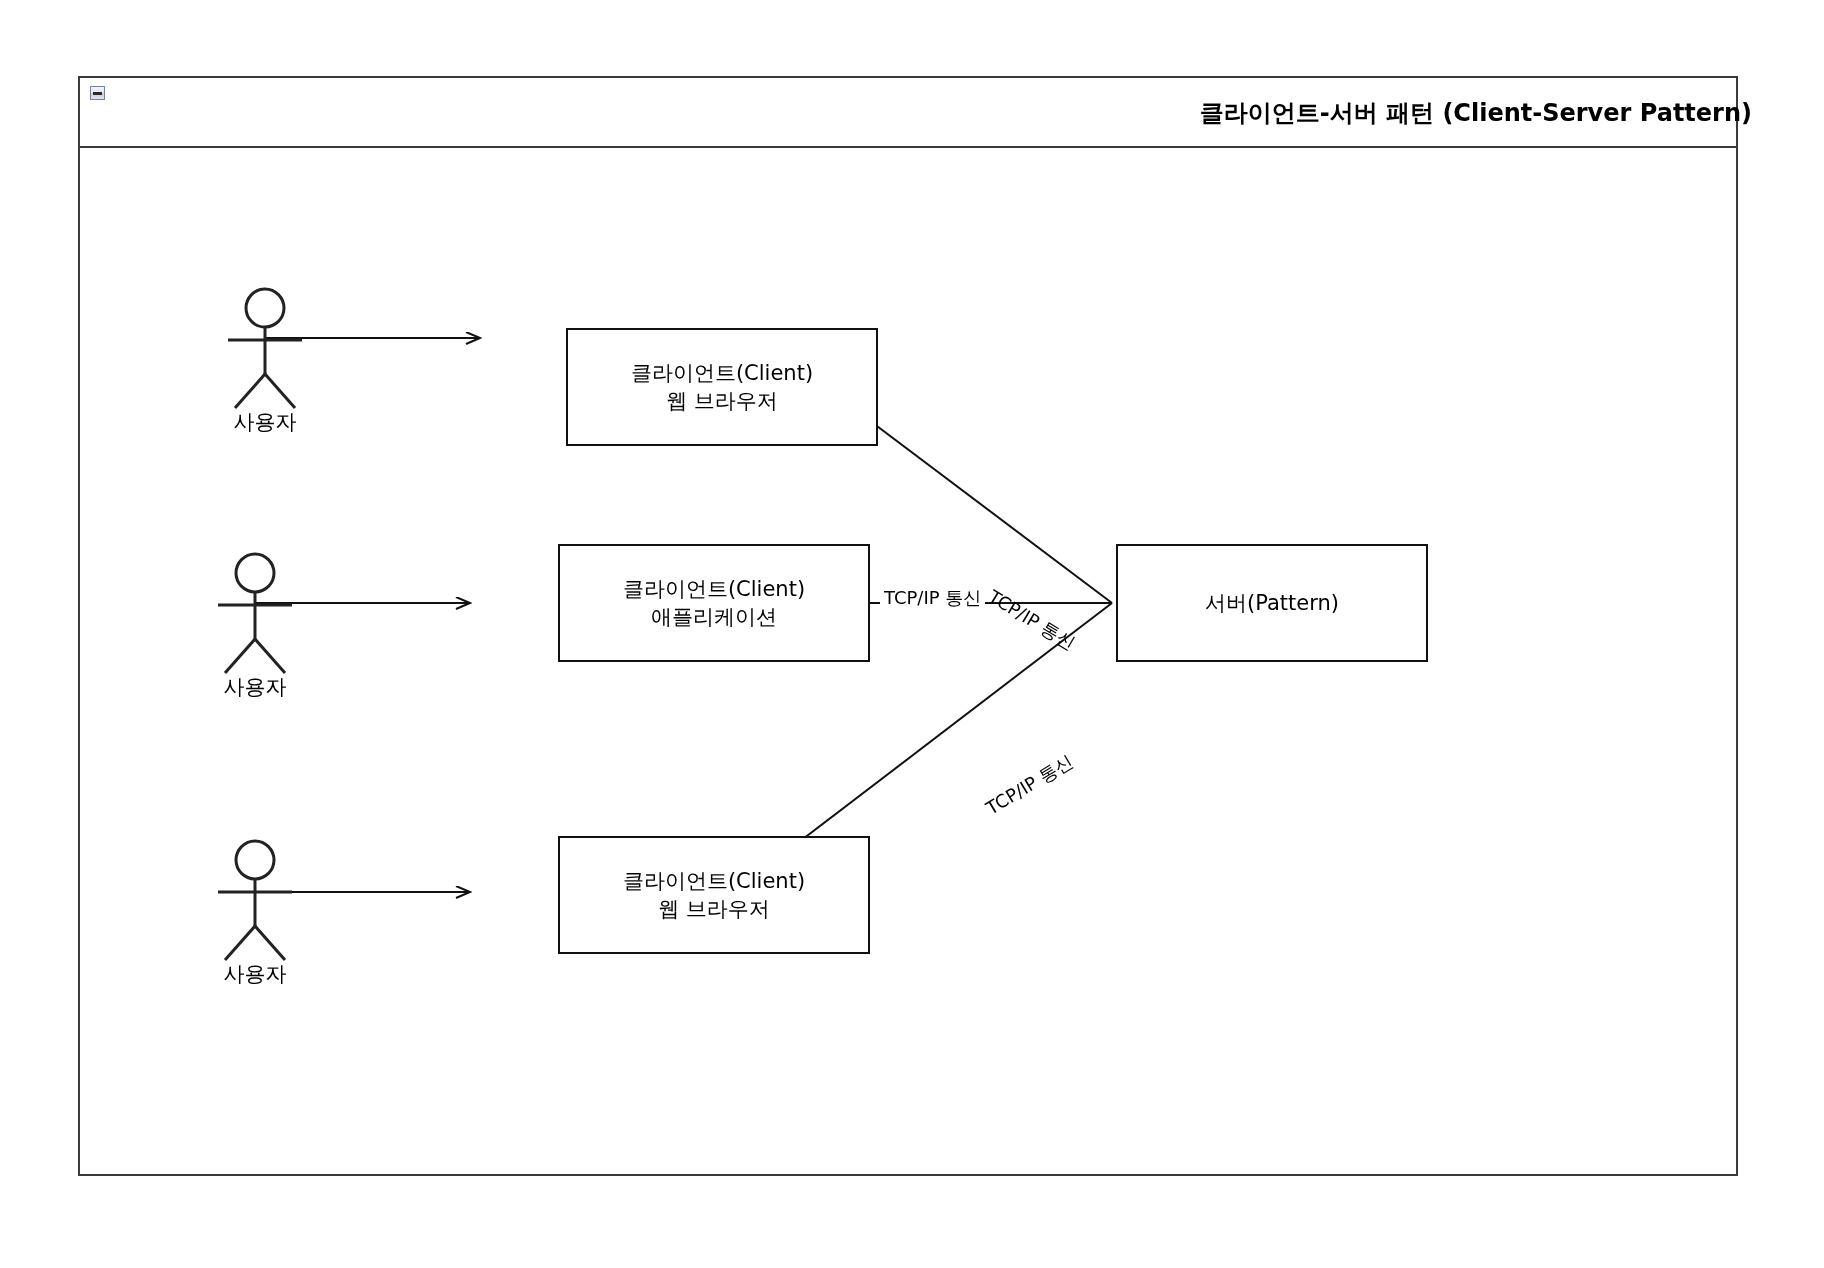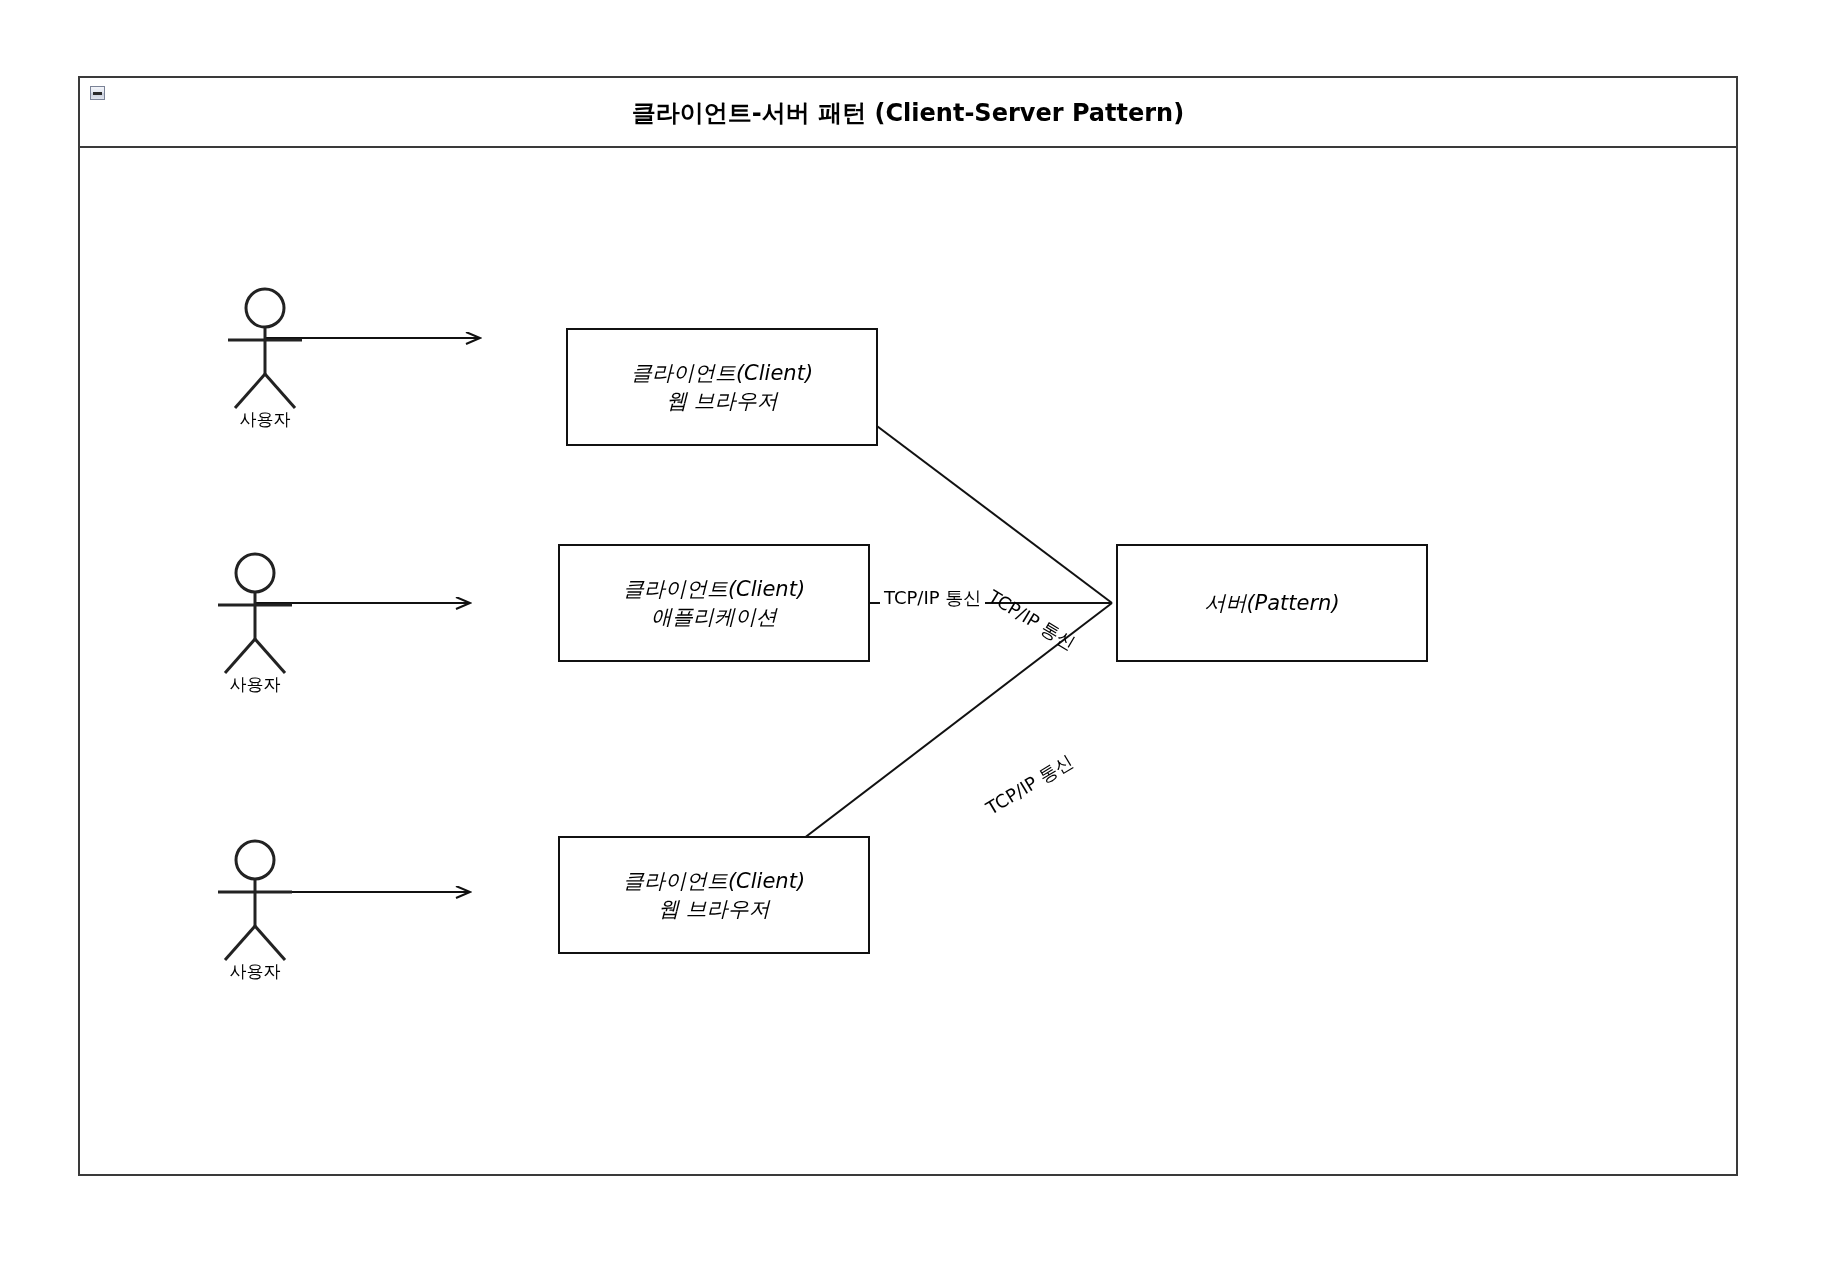--- a/index.html
+++ b/index.html
@@ -53,26 +53,26 @@
     position: absolute;
     left: 2px;
     top: 5px;
     width: 9px;
     height: 3px;
     background: #2a2a2a;
   }
 
   #diagram-title {
     position: absolute;
-    left: 0;
+    left: 16px;
     top: 0;
     width: 100%;
     height: 70px;
     line-height: 70px;
-    text-align: center;
+    text-align: right;
     font-size: 24px;
     font-weight: bold;
     color: #000000;
     letter-spacing: 0px;
   }
 
   #canvas {
     position: absolute;
     left: 0;
     top: 70px;
@@ -86,38 +86,37 @@
     border: 2px solid #111111;
     background: #ffffff;
     box-sizing: border-box;
     display: flex;
     flex-direction: column;
     align-items: center;
     justify-content: center;
     color: #000000;
     font-size: 21px;
     line-height: 1.35;
-    font-style: italic;
   }
   .node-line { display: block; white-space: nowrap; }
 
   
   .actor {
     position: absolute;
     width: 110px;
     height: 150px;
   }
   .actor svg { display: block; }
   .actor-label {
     position: absolute;
     left: 0;
     top: 122px;
     width: 110px;
     text-align: center;
-    font-size: 17px;
+    font-size: 21px;
     color: #000000;
     white-space: nowrap;
   }
 
   
   .edge-label {
     position: absolute;
     font-size: 18px;
     color: #000000;
     white-space: nowrap;

